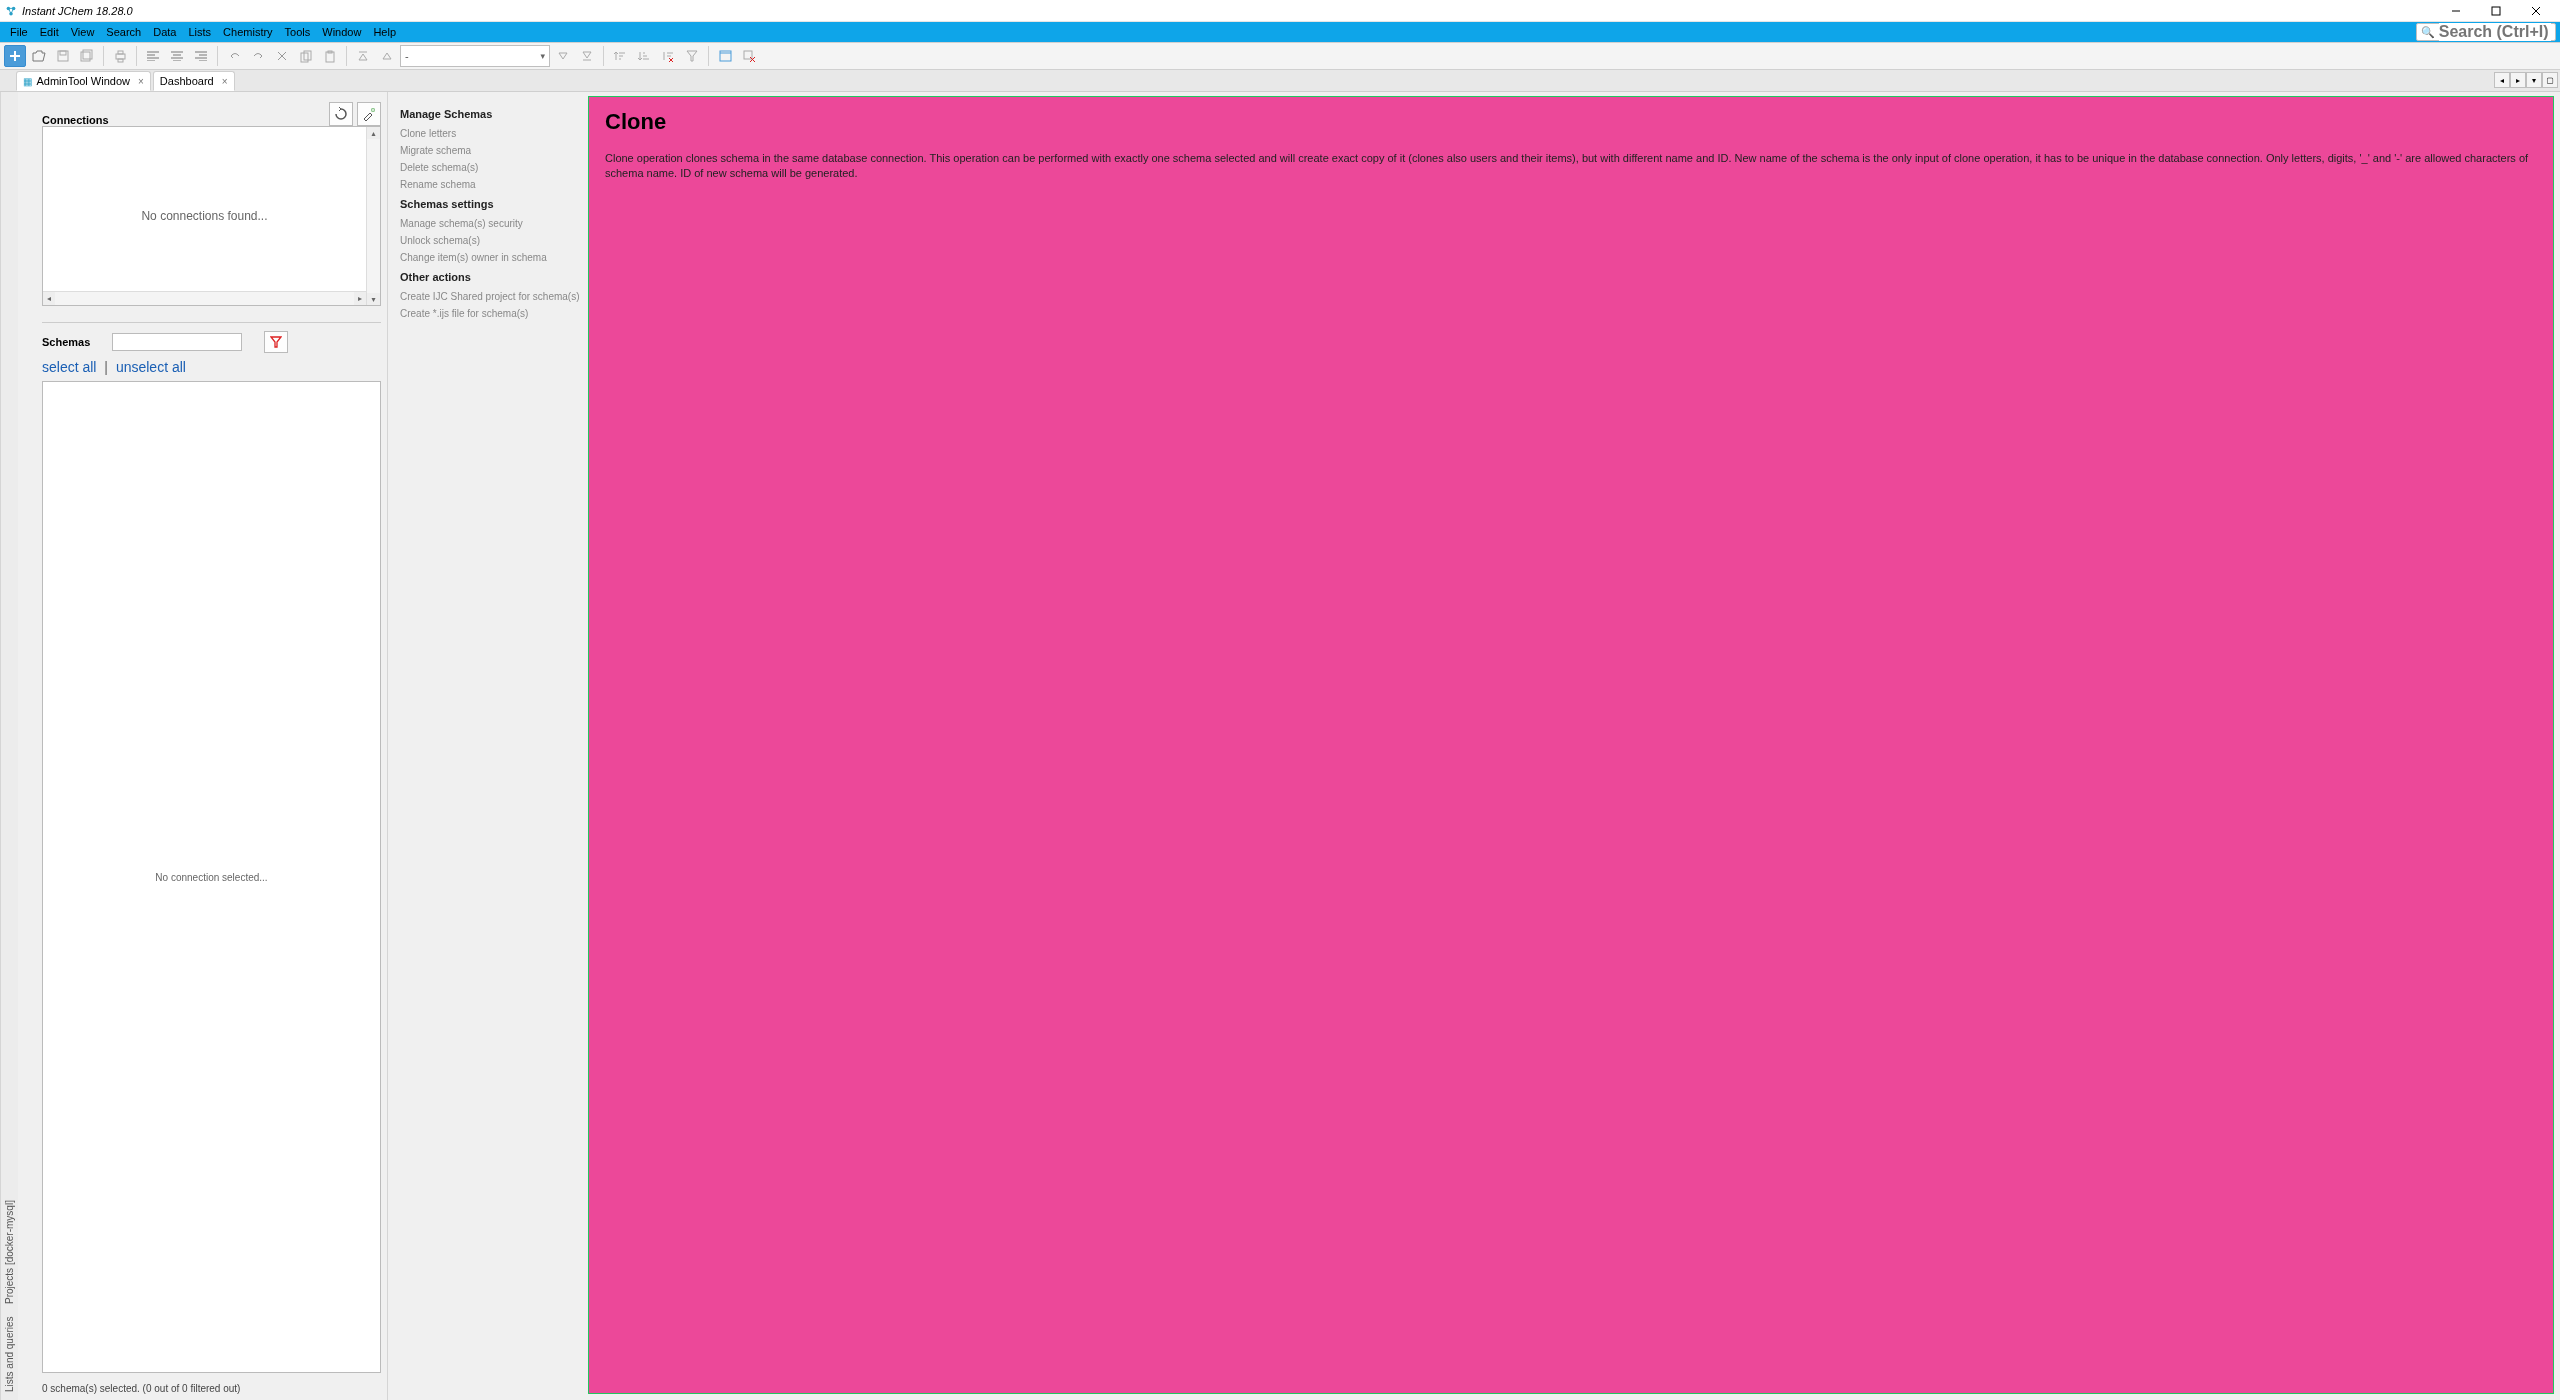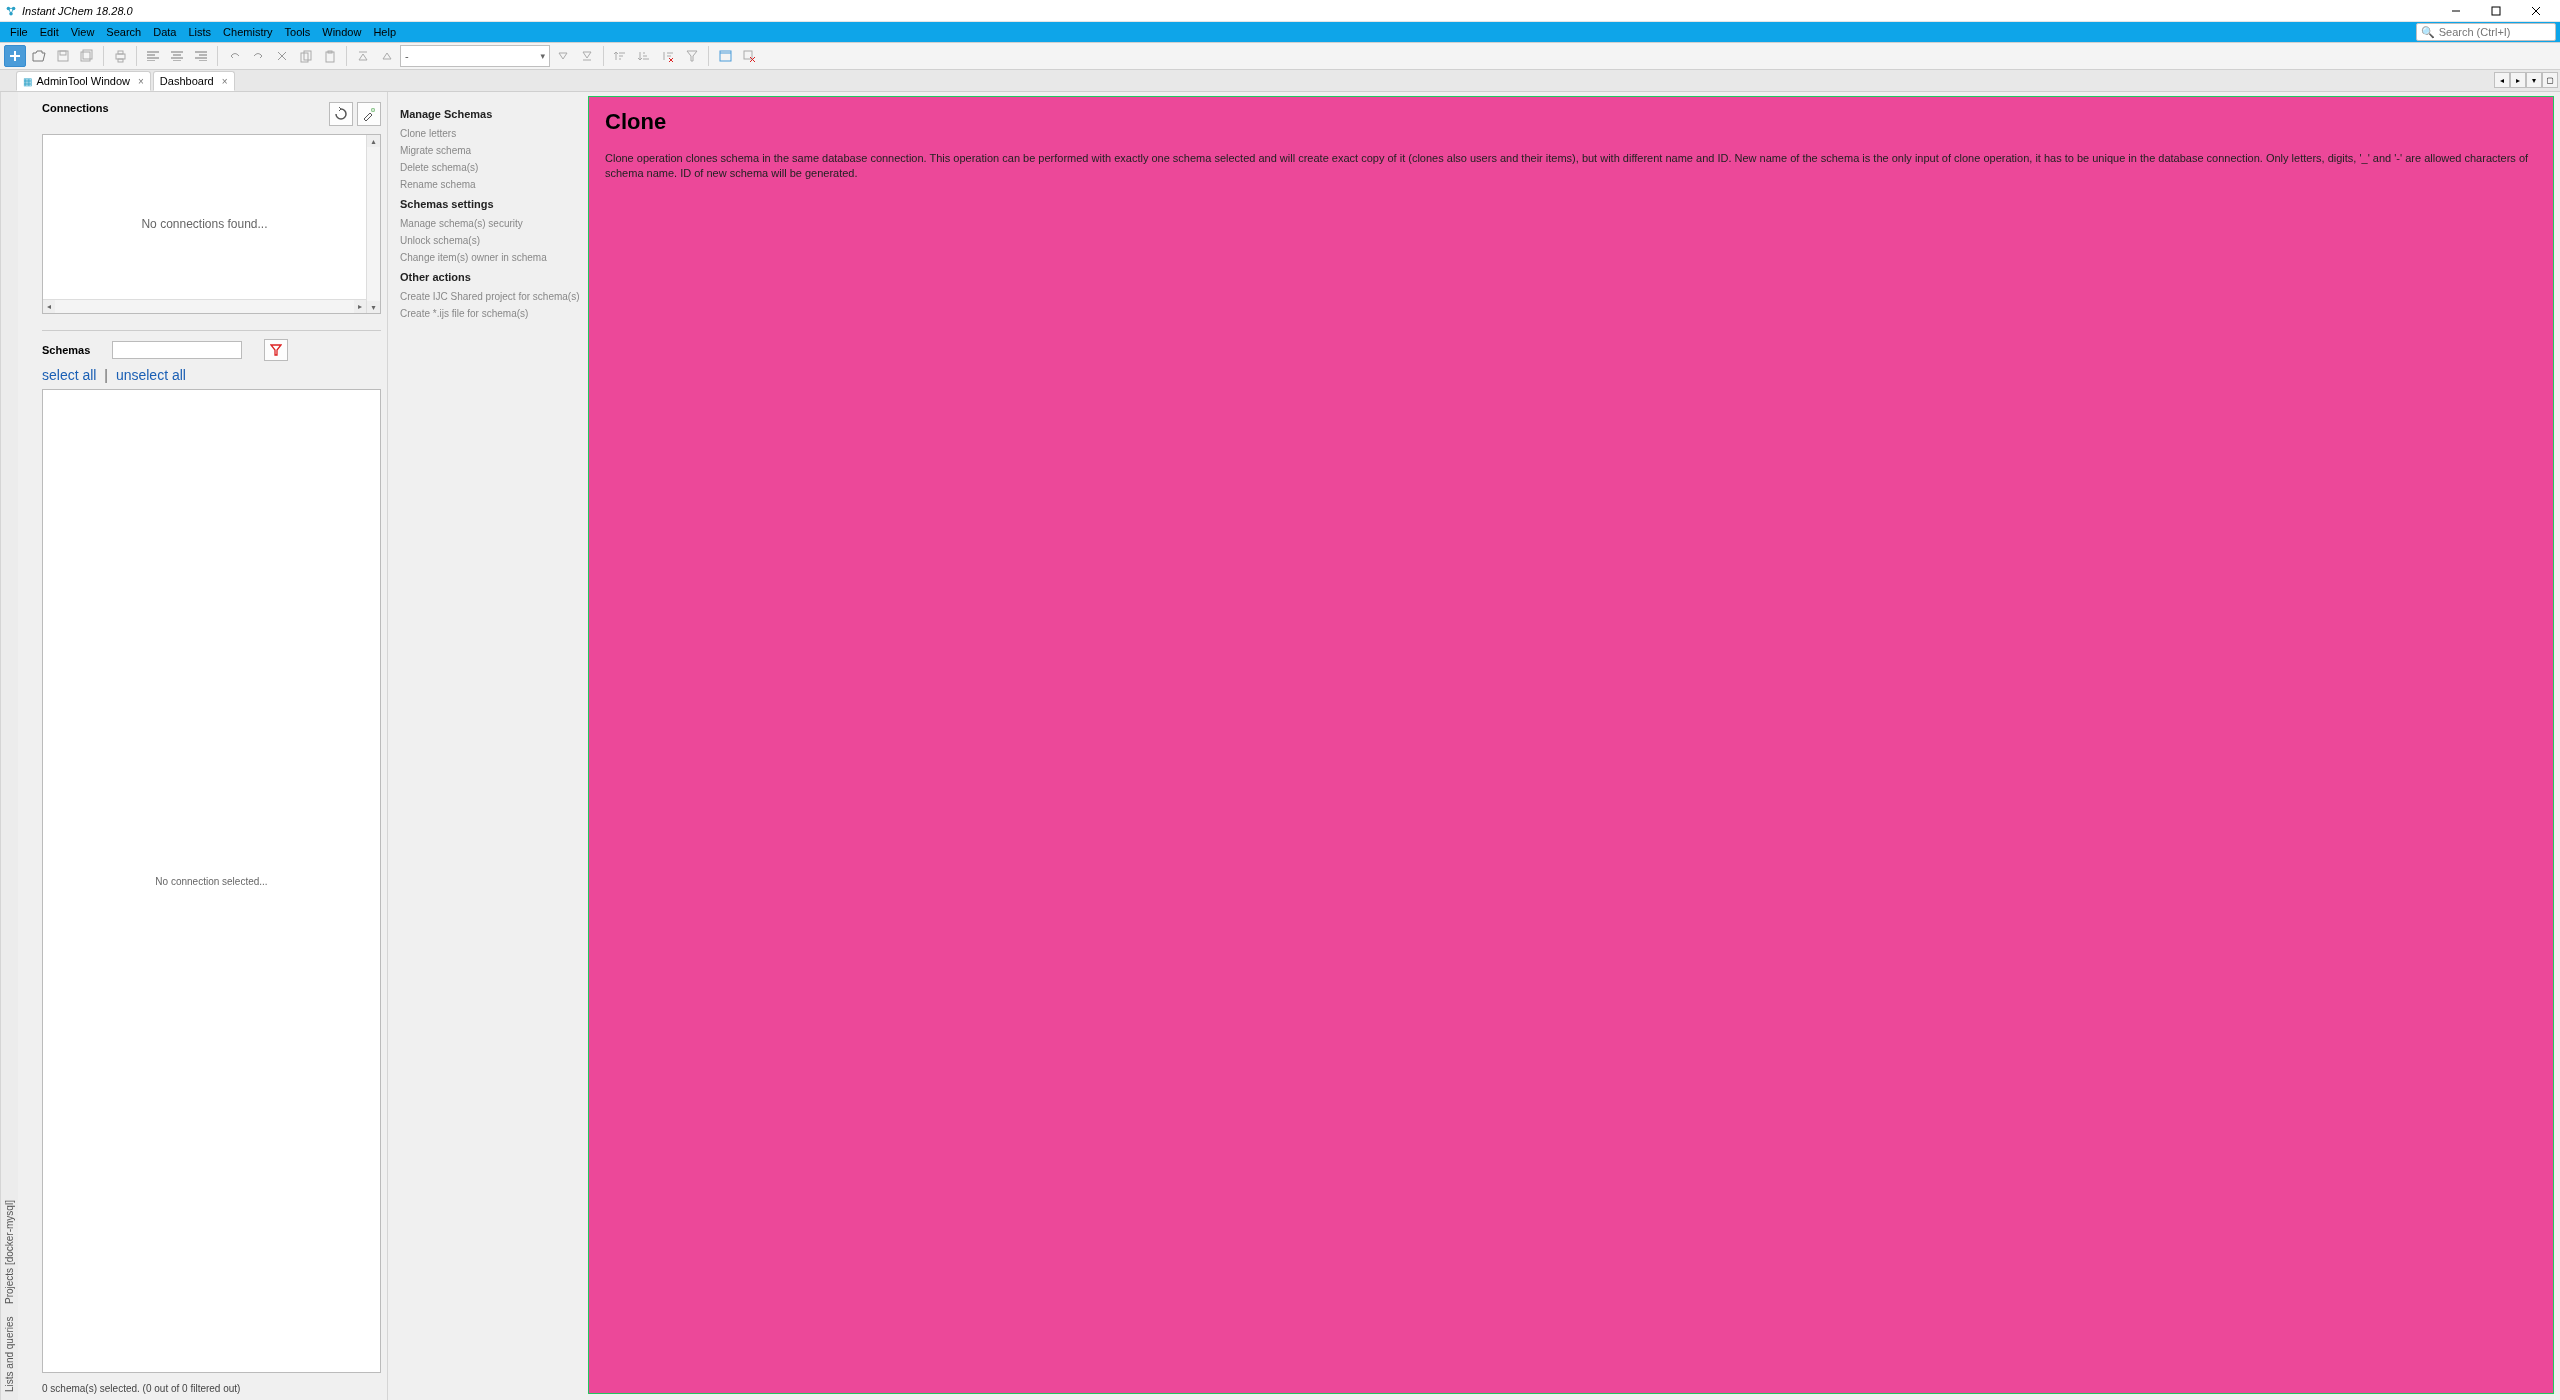--- a/index.html
+++ b/index.html
@@ -10,21 +10,21 @@
 .titlebar .app-icon { width: 14px; height: 14px; margin-right: 4px; color: #2aa0c7; }
 .titlebar .title { flex: 1; font-size: 11px; color: #000; }
 .titlebar .win-controls { display: flex; }
 .titlebar .win-btn { width: 40px; height: 20px; display: flex; align-items: center; justify-content: center; font-size: 10px; color: #000; cursor: default; }
 
 
 .menubar { height: 20px; background: #0ea5e9; display: flex; align-items: center; padding: 0 4px; font-size: 11px; }
 .menubar .menu-item { padding: 2px 6px; cursor: default; }
 .menubar .flex-spacer { flex: 1; }
 .menubar .search-box { display: flex; align-items: center; border: 1px solid #bfbfbf; border-radius: 2px; padding: 0 4px; height: 18px; width: 140px; background: #fff; }
-.menubar .search-box input { border: none; outline: none; font-size: 11px; color: #888; width: 100%; }
+.menubar .search-box input { border: none; outline: none; font-size: 16px; color: #888; width: 100%; font-weight: bold; }
 .menubar .search-box .mag { font-size: 11px; margin-right: 4px; color: #555; }
 
 
 .toolbar { height: 28px; background: #f4f4f4; border-top: 1px solid #d0d0d0; border-bottom: 1px solid #d0d0d0; display: flex; align-items: center; padding: 0 4px; gap: 2px; }
 .tb-btn { width: 22px; height: 22px; display: flex; align-items: center; justify-content: center; border: 1px solid transparent; border-radius: 2px; color: #555; font-size: 12px; }
 .tb-btn.accent { background: #4b9cd9; color: #fff; border-color: #378ccf; }
 .tb-sep { width: 1px; height: 20px; background: #d0d0d0; margin: 0 3px; }
 .tb-combo { width: 150px; height: 22px; border: 1px solid #bfbfbf; background: #fff; display: flex; align-items: center; padding: 0 4px; font-size: 11px; color: #555; }
 .tb-combo .dd { margin-left: auto; font-size: 9px; color: #666; }
 
@@ -40,21 +40,21 @@
 .main { display: flex; height: calc(100% - 22px - 20px - 28px - 22px); }
 
 
 .vrails { display: flex; flex-direction: row; }
 .vrail { width: 18px; background: #ececec; border-right: 1px solid #d5d5d5; writing-mode: vertical-rl; transform: rotate(180deg); font-size: 10px; color: #555; display: flex; align-items: center; padding: 6px 0; gap: 8px; }
 .vrail .vlabel { white-space: nowrap; padding: 2px 0; }
 
 
 .admin-panel { width: 370px; background: #f0f0f0; border-right: 1px solid #d5d5d5; display: flex; flex-direction: column; padding: 10px 6px 6px 24px; }
 .conn-section { }
-.section-header { display: flex; align-items: flex-start; margin-bottom: 8px; }
+.section-header { display: flex; align-items: flex-end; }
 .section-header .title { font-weight: bold; font-size: 11px; flex: 1; }
 .section-header .icon-btn { width: 24px; height: 24px; border: 1px solid #bbb; background: #fdfdfd; display: flex; align-items: center; justify-content: center; font-size: 13px; margin-left: 4px; }
 
 .conn-box { border: 1px solid #bbb; background: #fff; height: 180px; position: relative; display: flex; }
 .conn-box .content-area { flex: 1; display: flex; align-items: center; justify-content: center; color: #666; font-size: 12px; }
 .conn-box .vscroll { width: 14px; background: #f4f4f4; border-left: 1px solid #ddd; display: flex; flex-direction: column; }
 .conn-box .vscroll .arrow { height: 12px; display: flex; align-items: center; justify-content: center; font-size: 8px; color: #666; background: #eee; }
 .conn-box .vscroll .track { flex: 1; }
 .conn-box .hscroll { position: absolute; bottom: 0; left: 0; right: 14px; height: 14px; background: #f4f4f4; border-top: 1px solid #ddd; display: flex; }
 .conn-box .hscroll .arrow { width: 12px; display: flex; align-items: center; justify-content: center; font-size: 8px; color: #666; background: #eee; }

